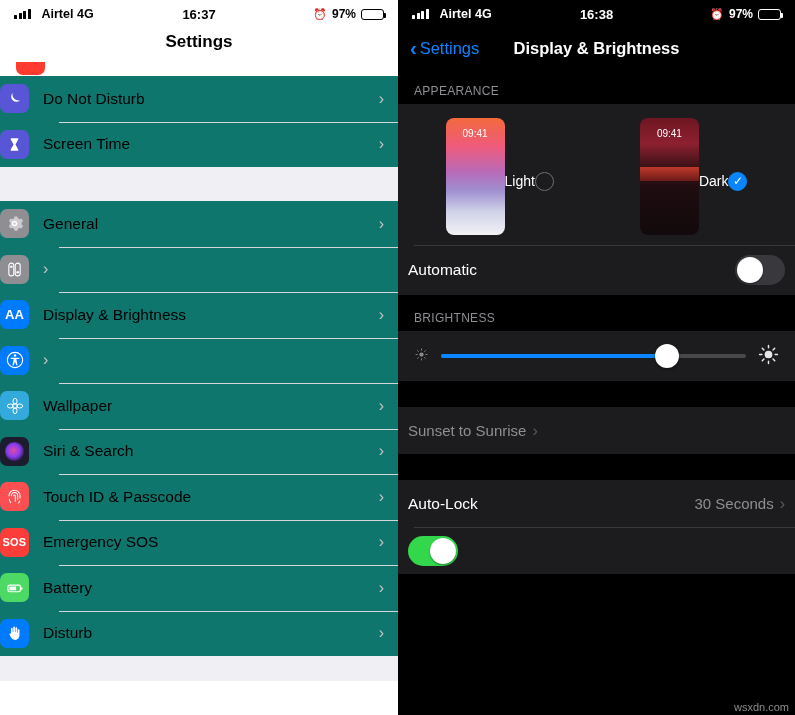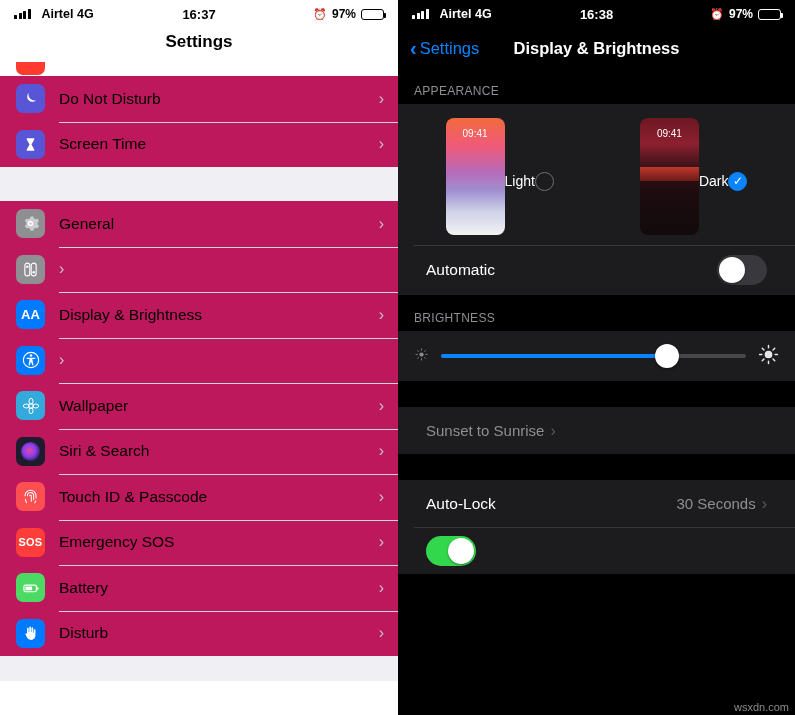--- a/index.html
+++ b/index.html
@@ -43,21 +43,21 @@
   .alarm-glyph { font-size: 11px; }
 
   .nav-title-light {
     text-align: center; font-size: 17px; font-weight: bold;
     color: #000; padding: 4px 0 10px;
   }
   .list-light { background: #fff; }
   .list-gap { height: 34px; background: #efeff4; }
   .row {
     display: flex; align-items: center; height: 45.5px;
-    padding-left: 16px; background: #be185d; position: relative;
+    background: #0f766e; position: relative;
   }
   .row + .row::before {
     content: ""; position: absolute; left: 59px; right: 0; top: 0;
     height: 0.6px; background: #d6d6da;
   }
   .icon-sq {
     width: 29px; height: 29px; border-radius: 7px;
     display: flex; align-items: center; justify-content: center;
     color: #fff; font-size: 15px; flex: 0 0 auto; margin-right: 14px;
     overflow: hidden; position: relative;
@@ -119,21 +119,21 @@
   .radio {
     width: 19px; height: 19px; border-radius: 50%; margin-top: 9px;
     border: 1.3px solid #6e6e73;
   }
   .radio.checked {
     background: #0a84ff; border-color: #0a84ff;
     display: flex; align-items: center; justify-content: center;
     color: #fff; font-size: 12px;
   }
   .row-dark {
-    display: flex; align-items: center; height: 47px; padding: 0 28px;
+    display: flex; align-items: center; height: 47px; padding: 0 10px;
     background: #1c1c1e; position: relative;
   }
   .row-dark .lbl { font-size: 15.5px; color: #fff; flex: 1; }
   .row-dark .val { font-size: 15px; color: #8e8e93; margin-right: 6px; }
   .chev-dark { color: #5a5a5e; font-size: 16px; }
   .sep-dark {
     position: absolute; left: 16px; right: 0; top: 0; height: 0.6px;
     background: #38383a;
   }
   .toggle {

